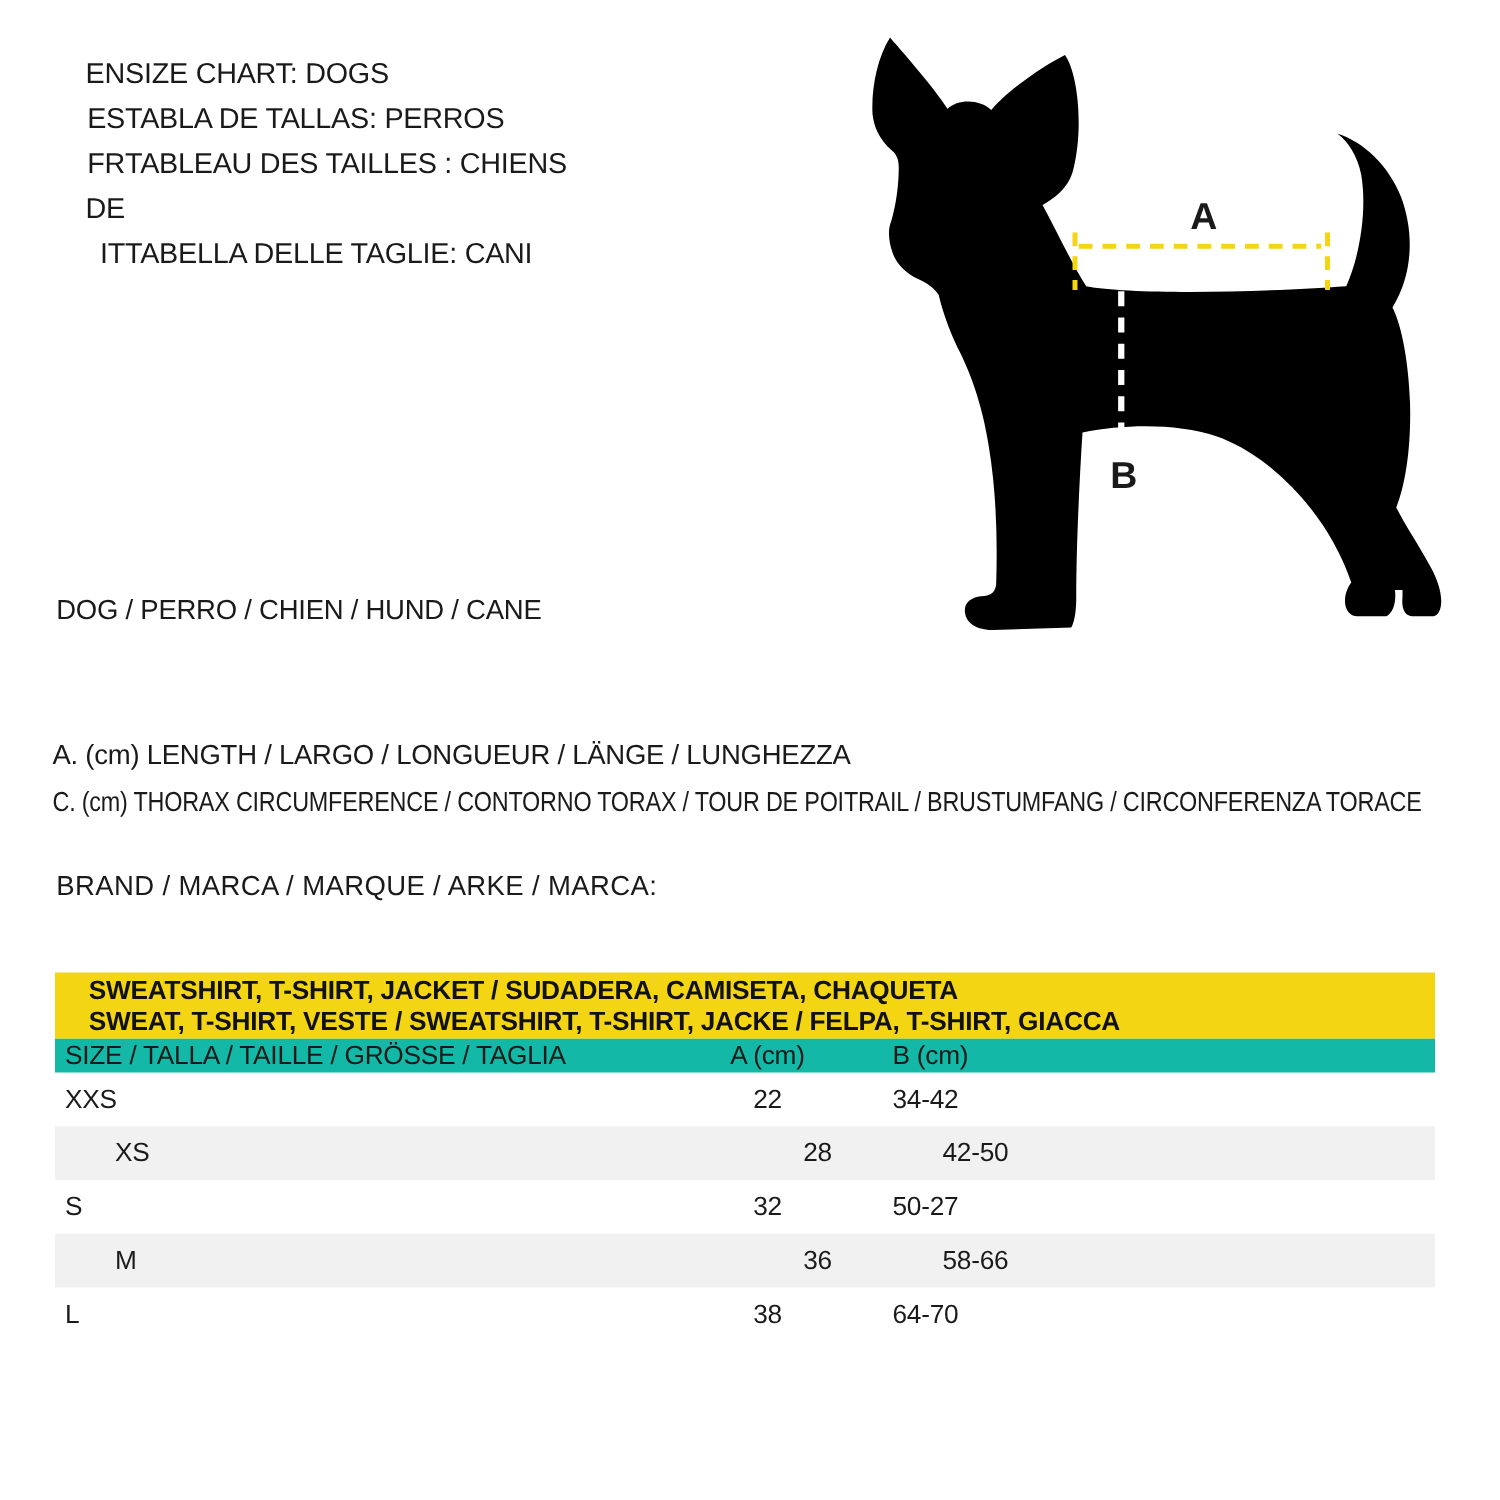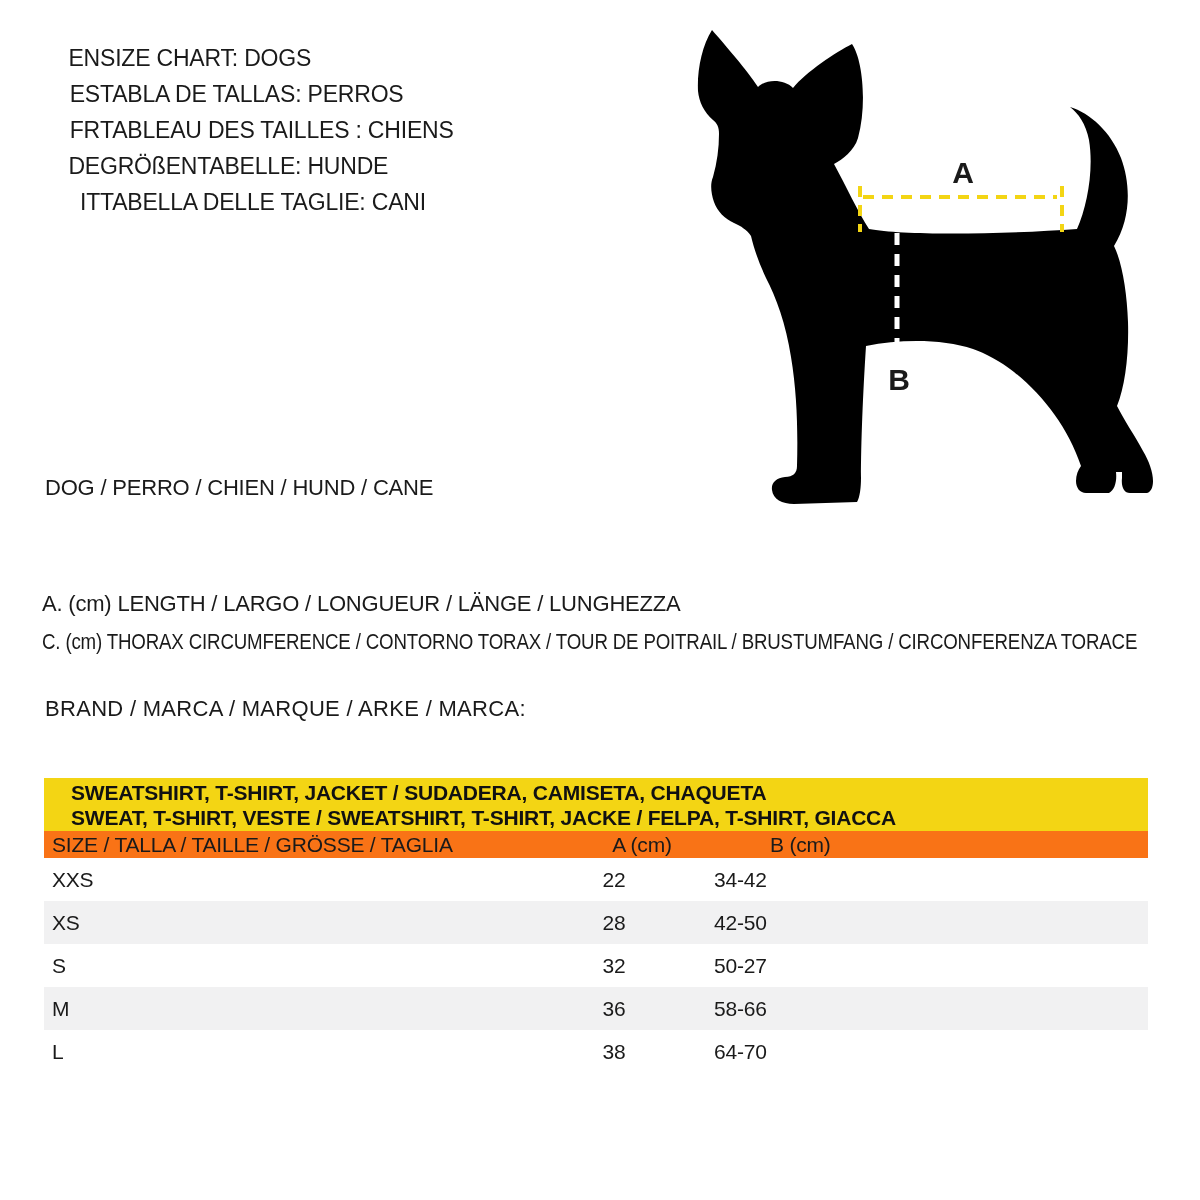--- a/index.html
+++ b/index.html
@@ -36,22 +36,22 @@
   
   .banner {
     position: absolute; left: 44px; top: 778px; width: 1104px; height: 53px;
     background: #F3D514; box-sizing: border-box; padding: 2px 0 0 27px;
   }
   .banner-line { font-size: 21px; font-weight: bold; line-height: 25px; color: #111; letter-spacing: -0.2px; white-space: nowrap; }
 
   
   .size-table { position: absolute; left: 44px; top: 831px; width: 1104px; }
   .t-row { display: flex; align-items: center; height: 43px; }
-  .t-row.header { height: 27px; background: #f97316; gap: 28px; }
-  .t-row.alt { background: #F1F1F2; }
+  .t-row.header { height: 27px; background: #14b8a6; }
+  .t-row.alt { background: #F1F1F2; padding-left: 40px; }
   .cell { font-size: 21px; letter-spacing: -0.2px; white-space: nowrap; }
   .cell.c1 { width: 470px; box-sizing: border-box; padding-left: 8px; text-align: left; }
   .cell.c2 { width: 200px; text-align: center; }
   .cell.c3 { width: 190px; text-align: left; }
 </style>
 </head>
 <body>
 
 <div class="canvas">
 
@@ -63,21 +63,20 @@
     <div class="lang-row">
       <span class="lang-code">ES</span>
       <span class="lang-title">TABLA DE TALLAS: PERROS</span>
     </div>
     <div class="lang-row">
       <span class="lang-code">FR</span>
       <span class="lang-title">TABLEAU DES TAILLES : CHIENS</span>
     </div>
     <div class="lang-row">
       <span class="lang-code">DE</span>
-      <span class="lang-title">GRÖßENTABELLE: HUNDE</span>
     </div>
     <div class="lang-row">
       <span class="lang-code">IT</span>
       <span class="lang-title">TABELLA DELLE TAGLIE: CANI</span>
     </div>
   </div>
 
   <svg class="dog-svg" viewBox="685 20 480 492" xmlns="http://www.w3.org/2000/svg">
     <path d="M 712 30
              C 725 45 747 70 758 87

